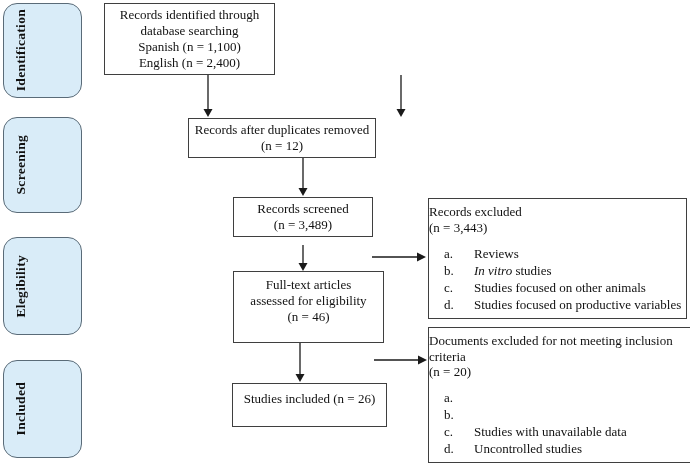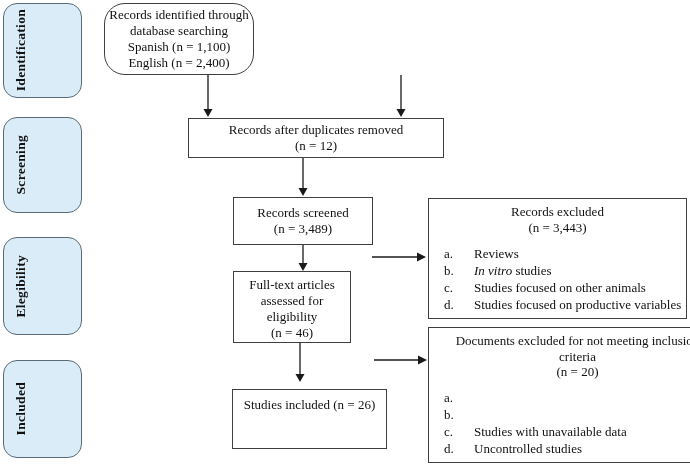--- a/index.html
+++ b/index.html
@@ -44,21 +44,21 @@
   .fbox-text { white-space:pre-line; padding:3px 4px; }
   
   .xbox {
     position:absolute;
     background:#ffffff;
     border:1px solid var(--box-border,#3f3f3f);
     box-sizing:border-box;
     font-size:13px;
   }
   .xbox-title {
-    text-align:center;
+    text-align:left;
     white-space:pre-line;
     line-height:15.5px;
     padding-top:5px;
     font-family:Liberation Serif, serif;
   }
   .xbox-list { margin-top:10px; }
   .list-row { display:flex; padding-left:15px; line-height:17px; }
   .list-label { width:30px; flex:0 0 30px; }
   .list-text i { font-style:italic; }
   
@@ -80,45 +80,45 @@
   <div class="stage" style="top:117px; height:96px;">
     <span class="stage-label">Screening</span>
   </div>
   <div class="stage" style="top:237px; height:98px;">
     <span class="stage-label">Elegibility</span>
   </div>
   <div class="stage" style="top:360px; height:98px;">
     <span class="stage-label">Included</span>
   </div>
 
-  <div class="fbox" style="left:104px; top:3px; width:150px; height:72px;border-radius:21px;">
+  <div class="fbox" style="left:104px; top:3px; width:171px; height:72px;">
     <div class="fbox-text">Records identified through
 database searching
 Spanish (n = 1,100)
 English (n = 2,400)</div>
   </div>
 
 
-  <div class="fbox" style="left:188px; top:118px; width:256px; height:40px;">
+  <div class="fbox" style="left:188px; top:118px; width:188px; height:40px;">
     <div class="fbox-text">Records after duplicates removed
 (n = 12)</div>
   </div>
 
-  <div class="fbox" style="left:233px; top:197px; width:140px; height:48px;">
+  <div class="fbox" style="left:233px; top:197px; width:140px; height:40px;">
     <div class="fbox-text">Records screened
 (n = 3,489)</div>
   </div>
 
-  <div class="fbox top-align" style="left:233px; top:271px; width:118px; height:72px;">
+  <div class="fbox top-align" style="left:233px; top:271px; width:151px; height:72px;">
     <div class="fbox-text" style="padding-top:5px;">Full-text articles
 assessed for eligibility
 (n = 46)</div>
   </div>
 
-  <div class="fbox top-align" style="left:232px; top:383px; width:155px; height:60px;margin-top:6px;">
+  <div class="fbox top-align" style="left:232px; top:383px; width:155px; height:44px;">
     <div class="fbox-text" style="padding-top:7px;">Studies included (n = 26)</div>
   </div>
 
   <div class="xbox" style="left:428px; top:198px; width:259px; height:121px;">
     <div class="xbox-title">Records excluded
 (n = 3,443)</div>
     <div class="xbox-list">
         <div class="list-row">
           <span class="list-label">a.</span>
           <span class="list-text">Reviews</span>

